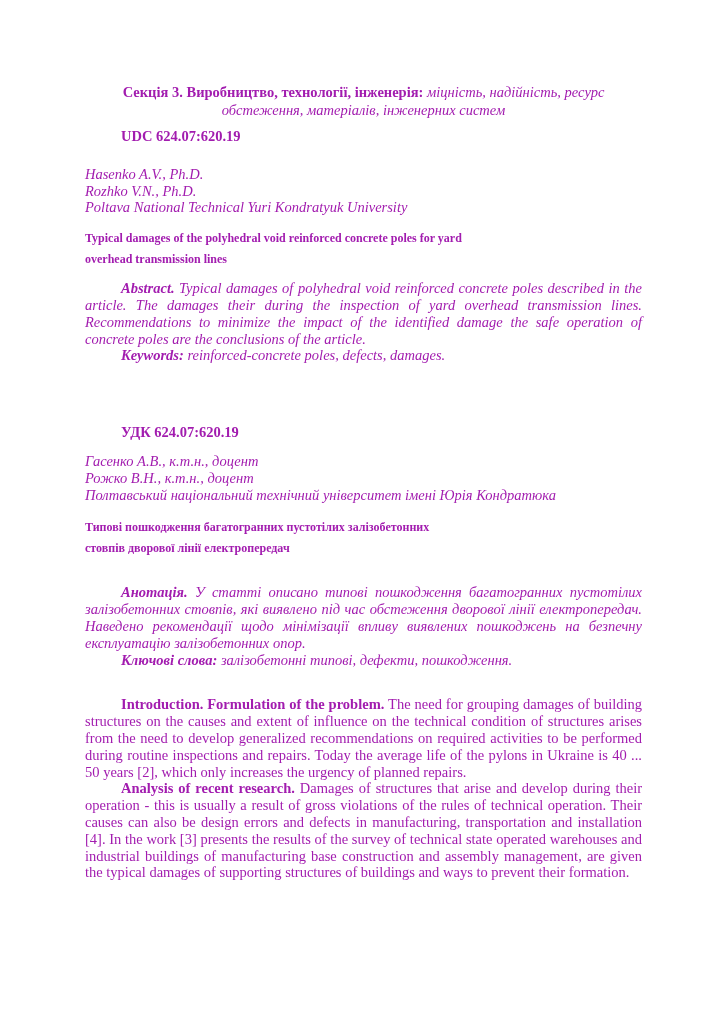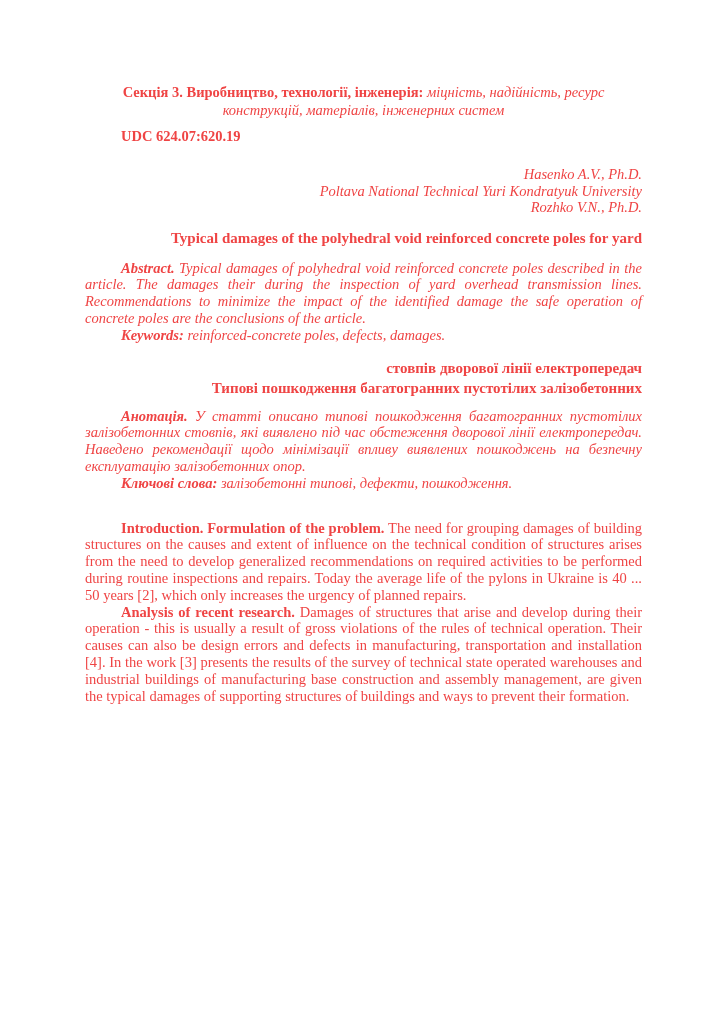--- a/index.html
+++ b/index.html
@@ -6,21 +6,21 @@
     margin: 0;
     padding: 0;
     background: #ffffff;
   }
   .page {
     position: relative;
     width: 724px;
     height: 972px;
     box-sizing: border-box;
     background: #ffffff;
-    color: #ef4444;
+    color: #a21caf;
     font-family: "Liberation Serif", "DejaVu Serif", serif;
     font-size: 14.5px;
     line-height: 16.8px;
     padding: 84px 82px 0 85px;
     overflow: hidden;
   }
   .b  { font-weight: bold; }
   .i  { font-style: italic; }
   .bi { font-weight: bold; font-style: italic; }
   .nowrap { white-space: nowrap; }
@@ -31,77 +31,84 @@
   }
   .udc {
     margin: 9px 0 0 36px;
     font-weight: bold;
   }
   .udc-uk {
     margin-top: 60px;
   }
   .authors {
     margin-top: 21px;
-    text-align: right;
+    text-align: left;
     font-style: italic;
     line-height: 16.8px;
   }
   .authors-uk {
     margin-top: 12px;
   }
   .doc-title {
     margin-top: 12px;
-    text-align: right;
+    text-align: left;
     font-weight: bold;
-    font-size: 15px;
+    font-size: 12px;
     line-height: 20.5px;
   }
   .title-uk {
     margin-top: 14px;
   }
   .par {
     margin: 0;
     text-align: justify;
     text-indent: 36px;
   }
   .abstract   { margin-top: 11px; }
-  .anot       { margin-top: 9px; }
+  .anot       { margin-top: 26px; }
   .body-start { margin-top: 28px; }
 </style>
 </head>
 <body>
 
 <div class="page">
 
   <div class="section-header">
     <div class="nowrap"><span class="b">Секція 3. Виробництво, технології, інженерія:</span> <span class="i">міцність, надійність, ресурс</span></div>
-    <div class="i nowrap">конструкцій, матеріалів, інженерних систем</div>
+    <div class="i nowrap">обстеження, матеріалів, інженерних систем</div>
   </div>
 
   <div class="udc">UDC 624.07:620.19</div>
 
   <div class="authors">
     <div>Hasenko A.V., Ph.D.</div>
+    <div>Rozhko V.N., Ph.D.</div>
     <div>Poltava National Technical Yuri Kondratyuk University</div>
-    <div>Rozhko V.N., Ph.D.</div>
   </div>
 
   <div class="doc-title">
     <div class="nowrap">Typical damages of the polyhedral void reinforced concrete poles for yard</div>
+    <div class="nowrap">overhead transmission lines</div>
   </div>
 
   <div class="par i abstract"><span class="bi">Abstract.</span> <span>Typical damages of polyhedral void reinforced concrete poles described in the article. The damages their during the inspection of yard overhead transmission lines. Recommendations to minimize the impact of the identified damage the safe operation of concrete poles are the conclusions of the article.</span></div>
 
   <div class="par i"><span class="bi">Keywords:</span> <span>reinforced-concrete poles, defects, damages.</span></div>
 
+  <div class="udc udc-uk">УДК 624.07:620.19</div>
 
+  <div class="authors authors-uk">
+    <div>Гасенко А.В., к.т.н., доцент</div>
+    <div>Рожко В.Н., к.т.н., доцент</div>
+    <div>Полтавський національний технічний університет імені Юрія Кондратюка</div>
+  </div>
 
   <div class="doc-title title-uk">
+    <div class="nowrap">Типові пошкодження багатогранних пустотілих залізобетонних</div>
     <div class="nowrap">стовпів дворової лінії електропередач</div>
-    <div class="nowrap">Типові пошкодження багатогранних пустотілих залізобетонних</div>
   </div>
 
   <div class="par i anot"><span class="bi">Анотація.</span> <span>У статті описано типові пошкодження багатогранних пустотілих залізобетонних стовпів, які виявлено під час обстеження дворової лінії електропередач. Наведено рекомендації щодо мінімізації впливу виявлених пошкоджень на безпечну експлуатацію залізобетонних опор.</span></div>
 
   <div class="par i"><span class="bi">Ключові слова:</span> <span>залізобетонні типові, дефекти, пошкодження.</span></div>
 
   <div class="par body-start"><span class="b">Introduction. Formulation of the problem.</span> <span>The need for grouping damages of building structures on the causes and extent of influence on the technical condition of structures arises from the need to develop generalized recommendations on required activities to be performed during routine inspections and repairs. Today the average life of the pylons in Ukraine is 40 ... 50 years [2], which only increases the urgency of planned repairs.</span></div>
 
   <div class="par"><span class="b">Analysis of recent research.</span> <span>Damages of structures that arise and develop during their operation - this is usually a result of gross violations of the rules of technical operation. Their causes can also be design errors and defects in manufacturing, transportation and installation [4]. In the work [3] presents the results of the survey of technical state operated warehouses and industrial buildings of manufacturing base construction and assembly management, are given the typical damages of supporting structures of buildings and ways to prevent their formation.</span></div>
 

